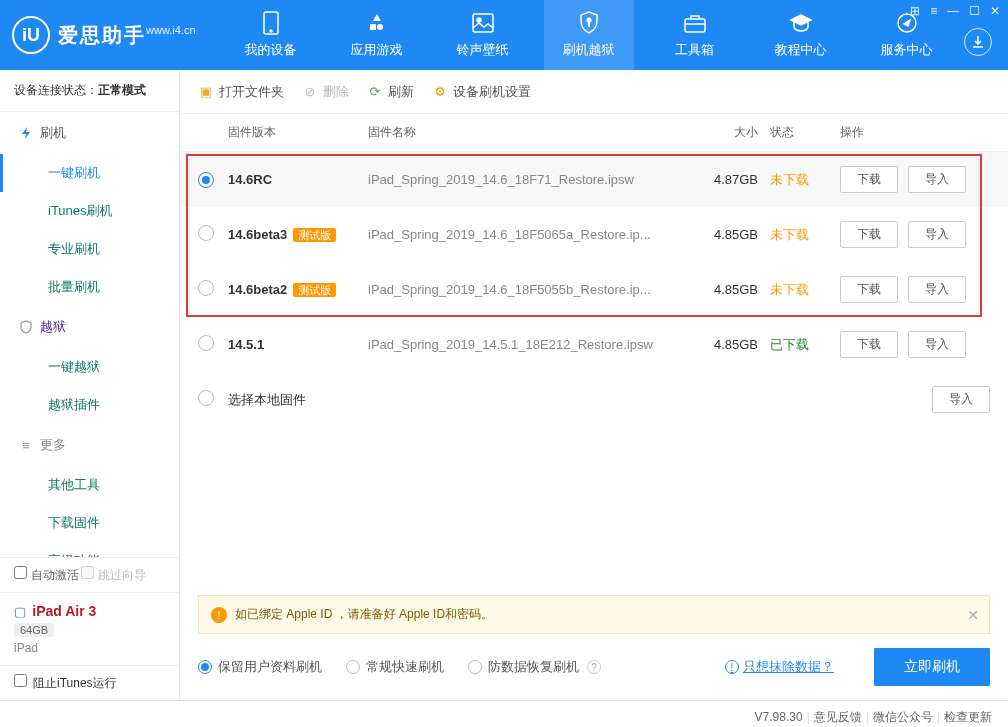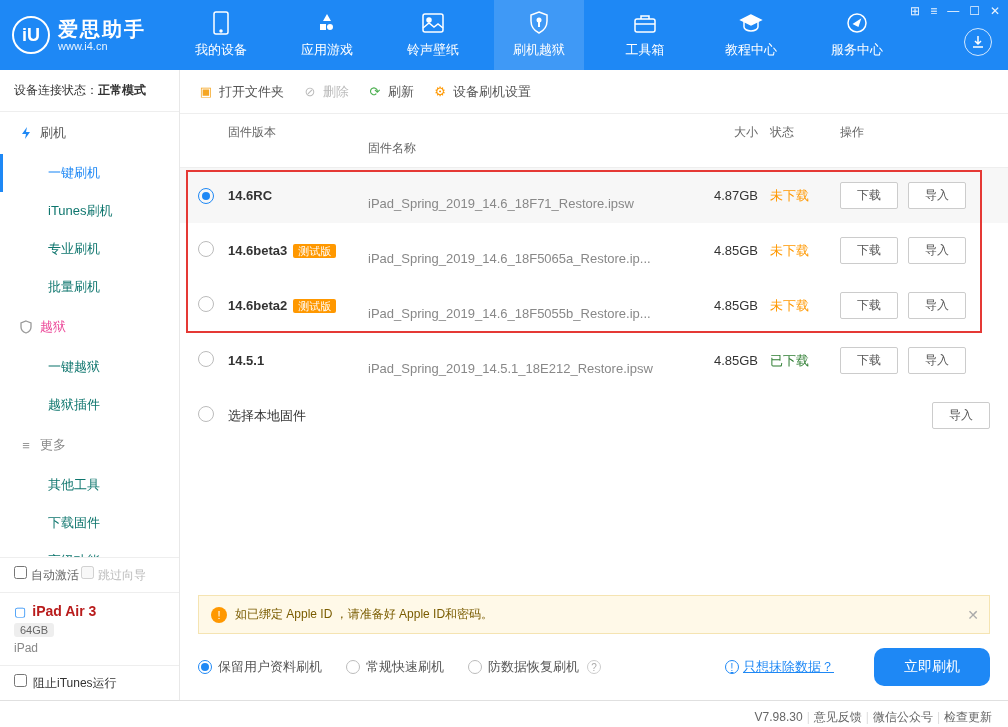--- a/index.html
+++ b/index.html
@@ -1,21 +1,21 @@
 <!DOCTYPE html>
 <html><head>
 <meta charset="utf-8">
 <style>
 * { margin: 0; padding: 0; box-sizing: border-box; font-family: "Microsoft YaHei", Arial, sans-serif; }
 body { width: 1008px; height: 727px; overflow: hidden; background: #fff; font-size: 13px; color: #333; }
 
 .titlebar { height: 70px; background: linear-gradient(#1e88f5, #1e88f5); display: flex; align-items: center; padding: 0 12px; color: #fff; position: relative; }
 .logo { display: flex; align-items: center; gap: 8px; margin-right: 30px; }
 .logo-icon { width: 38px; height: 38px; border: 2px solid #fff; border-radius: 50%; display: flex; align-items: center; justify-content: center; font-weight: bold; font-size: 18px; }
-.logo-text { display: flex; flex-direction: column; line-height: 1.1; justify-content: flex-end; }
+.logo-text { display: flex; flex-direction: row; line-height: 1.1; justify-content: flex-end; }
 .logo-title { font-size: 20px; font-weight: bold; letter-spacing: 2px; }
 .logo-url { font-size: 11px; opacity: .9; }
 
 .topnav { display: flex; gap: 16px; }
 .topnav-item { width: 90px; height: 70px; display: flex; flex-direction: column; align-items: center; justify-content: center; gap: 6px; cursor: pointer; font-size: 13px; }
 .topnav-item.active { background: rgba(255,255,255,.15); }
 .topnav-item .icon { width: 24px; height: 24px; display: flex; align-items: center; justify-content: center; }
 
 .win-controls { position: absolute; top: 4px; right: 8px; display: flex; gap: 10px; font-size: 12px; }
 .win-controls span { cursor: pointer; opacity: .9; }
@@ -42,21 +42,21 @@
 
 .main { flex: 1; display: flex; flex-direction: column; }
 .toolbar { height: 44px; display: flex; align-items: center; padding: 0 18px; gap: 18px; border-bottom: 1px solid #eee; font-size: 13px; }
 .tb-item { display: flex; align-items: center; gap: 5px; cursor: pointer; color: #555; }
 .tb-item.disabled { color: #bbb; }
 .tb-icon { width: 16px; height: 16px; display: inline-flex; align-items: center; justify-content: center; }
 
 .table-head { display: flex; padding: 10px 18px; font-size: 12px; color: #666; border-bottom: 1px solid #eee; }
 .col-sel { width: 30px; }
 .col-ver { width: 140px; }
-.col-name { flex: 1; margin-top: 16px; }
+.col-name { flex: 1; }
 .col-size { width: 70px; text-align: right; padding-right: 12px; }
 .col-status { width: 70px; }
 .col-action { width: 150px; }
 
 .rows { position: relative; }
 .highlight-box { position: absolute; border: 2px solid #e53935; pointer-events: none; }
 .row { display: flex; align-items: center; padding: 0 18px; height: 55px; font-size: 13px; }
 .row.alt { background: #f7f7f7; }
 .radio { width: 16px; height: 16px; border: 1.5px solid #bbb; border-radius: 50%; display: inline-flex; align-items: center; justify-content: center; }
 .radio.on { border-color: #1e88f5; }
@@ -68,21 +68,21 @@
 .btn { border: 1px solid #ccc; background: #fff; padding: 4px 16px; font-size: 12px; cursor: pointer; border-radius: 2px; color: #555; }
 .col-action .btn + .btn { margin-left: 10px; }
 
 .notice { margin: 0 18px; background: #fff9e8; border: 1px solid #f5e4b2; padding: 10px 12px; font-size: 12px; color: #7a5c00; display: flex; align-items: center; gap: 8px; position: relative; }
 .notice .close { position: absolute; right: 10px; color: #aaa; cursor: pointer; font-size: 14px; }
 
 .options { display: flex; align-items: center; padding: 14px 18px; gap: 24px; font-size: 13px; }
 .opt { display: flex; align-items: center; gap: 6px; color: #555; }
 .opt .radio { width: 14px; height: 14px; }
 .link-only { color: #1e88f5; text-decoration: underline; margin-left: auto; cursor: pointer; display: flex; align-items: center; gap: 4px; }
-.primary-btn { background: #1e88f5; color: #fff; border: none; padding: 10px 30px; font-size: 14px; border-radius: 10px; cursor: pointer; margin-left: 16px; }
+.primary-btn { background: #1e88f5; color: #fff; border: none; padding: 10px 30px; font-size: 14px; border-radius: 1px; cursor: pointer; margin-left: 16px; }
 
 .footer { height: 27px; border-top: 1px solid #e0e0e0; display: flex; align-items: center; justify-content: flex-end; padding: 16px 16px; font-size: 12px; color: #666; gap: 4px; }
 .footer .sep { color: #ddd; }
 
 svg { display: block; }
 </style>
 </head>
 <body>
 
 <div class="titlebar">
@@ -193,21 +193,21 @@
       <div class="side-item">iTunes刷机</div>
       <div class="side-item">专业刷机</div>
       <div class="side-item">批量刷机</div>
 
       <div class="side-group">
           <span class="gicon">
             <svg width="14" height="14" viewBox="0 0 14 14" fill="none" stroke="#999" stroke-width="1.3">
               <path d="M7 1l5 2v4c0 3-2 5-5 6-3-1-5-3-5-6V3z"></path>
             </svg>
           </span>
-          <span style="color:#ec4899">越狱</span>
+          <span style="color:#4c1d95">越狱</span>
         </div>
       <div class="side-item">一键越狱</div>
       <div class="side-item">越狱插件</div>
 
       <div class="side-group">
           <span class="gicon" style="color:#999">≡</span>
           <span style="color:#888">更多</span>
         </div>
       <div class="side-item">其他工具</div>
       <div class="side-item">下载固件</div>

